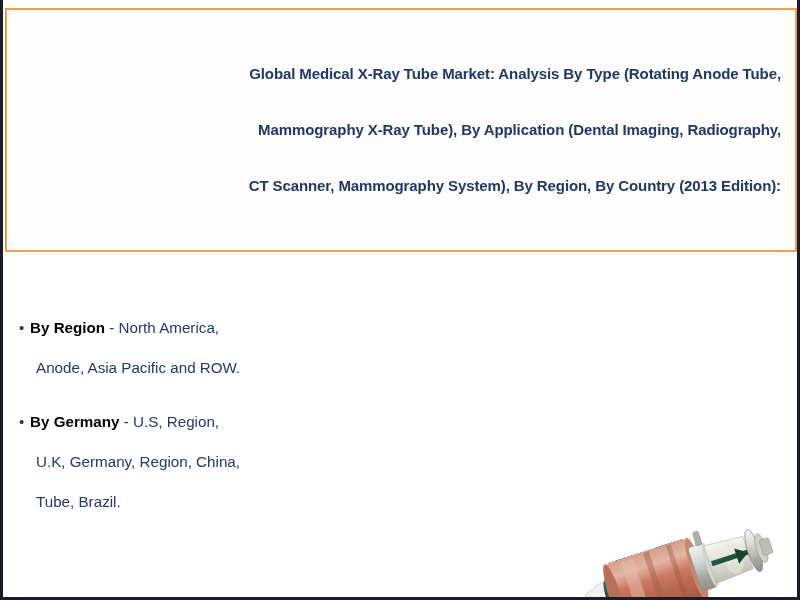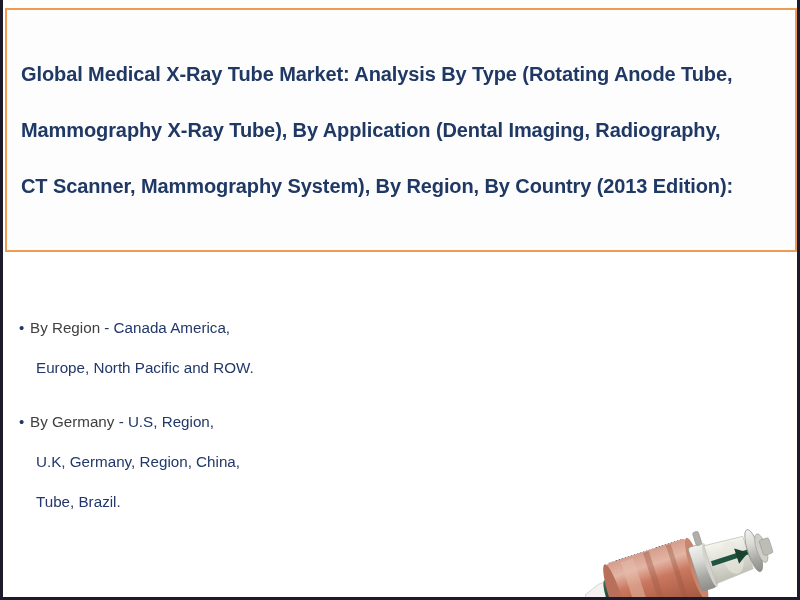--- a/index.html
+++ b/index.html
@@ -39,23 +39,23 @@
     border: 2px solid #ef9c53;
     background: #fdfdfd;
     display: flex;
     align-items: center;
     justify-content: center;
     padding: 6px 14px;
   }
   #title-text {
     color: #1f3864;
     font-weight: bold;
-    font-size: 20px;
+    font-size: 15px;
     line-height: 56px;
-    text-align: left;
+    text-align: right;
     letter-spacing: -0.1px;
     width: 100%;
   }
 
   
   #body-region {
     position: absolute;
     left: 0;
     top: 256px;
     width: 794px;
@@ -87,22 +87,22 @@
   }
   .bullet-dot {
     display: inline-block;
     width: 11px;
     font-size: 15px;
     line-height: 40px;
     vertical-align: top;
     color: #1f3864;
   }
   .bullet-key {
-    font-weight: normal;
-    color: #404040;
+    font-weight: bold;
+    color: #000000;
   }
   .bullet-rest {
     font-weight: normal;
     color: #22386a;
   }
 
   
   .tube-wrap { position: absolute; }
 
   #tube-rotating {
@@ -124,23 +124,23 @@
       <div>Mammography X-Ray Tube), By Application (Dental Imaging, Radiography,</div>
       <div>CT Scanner, Mammography System), By Region, By Country (2013 Edition):</div>
     </div>
   </div>
 
   <div id="body-region">
 
     <div id="bullets">
 
       <div class="bullet-block">
-        <div class="bullet-line first"><span class="bullet-dot">•</span><span class="bullet-key">By Region</span><span class="bullet-rest"> -  Canada America,</span>
+        <div class="bullet-line first"><span class="bullet-dot">•</span><span class="bullet-key">By Region</span><span class="bullet-rest"> -  North America,</span>
         </div>
-        <div class="bullet-line cont"><span class="bullet-rest">Europe, North Pacific and ROW.</span></div>
+        <div class="bullet-line cont"><span class="bullet-rest">Anode, Asia Pacific and ROW.</span></div>
       </div>
 
       <div class="bullet-block">
         <div class="bullet-line first"><span class="bullet-dot">•</span><span class="bullet-key">By Germany</span><span class="bullet-rest"> -  U.S, Region,</span>
         </div>
         <div class="bullet-line cont"><span class="bullet-rest">U.K, Germany, Region, China,</span></div>
         <div class="bullet-line cont"><span class="bullet-rest">Tube, Brazil.</span></div>
       </div>
 
     </div>

